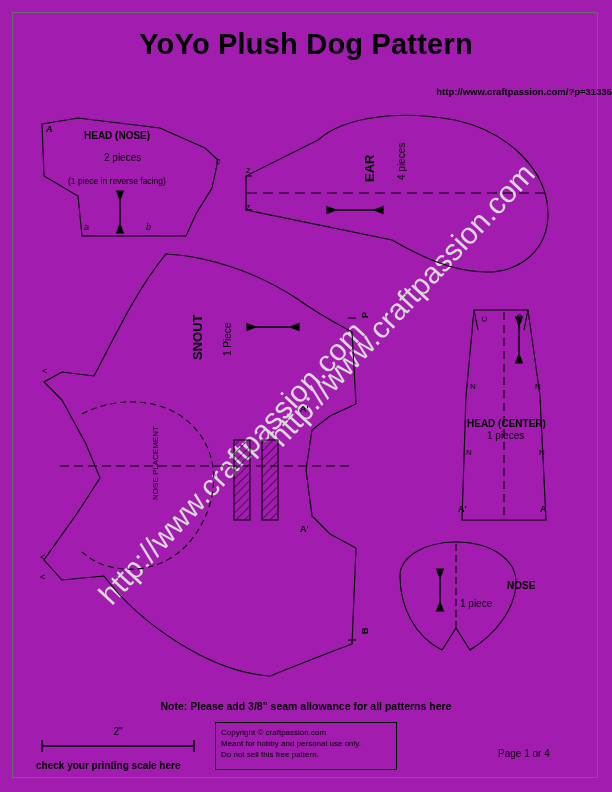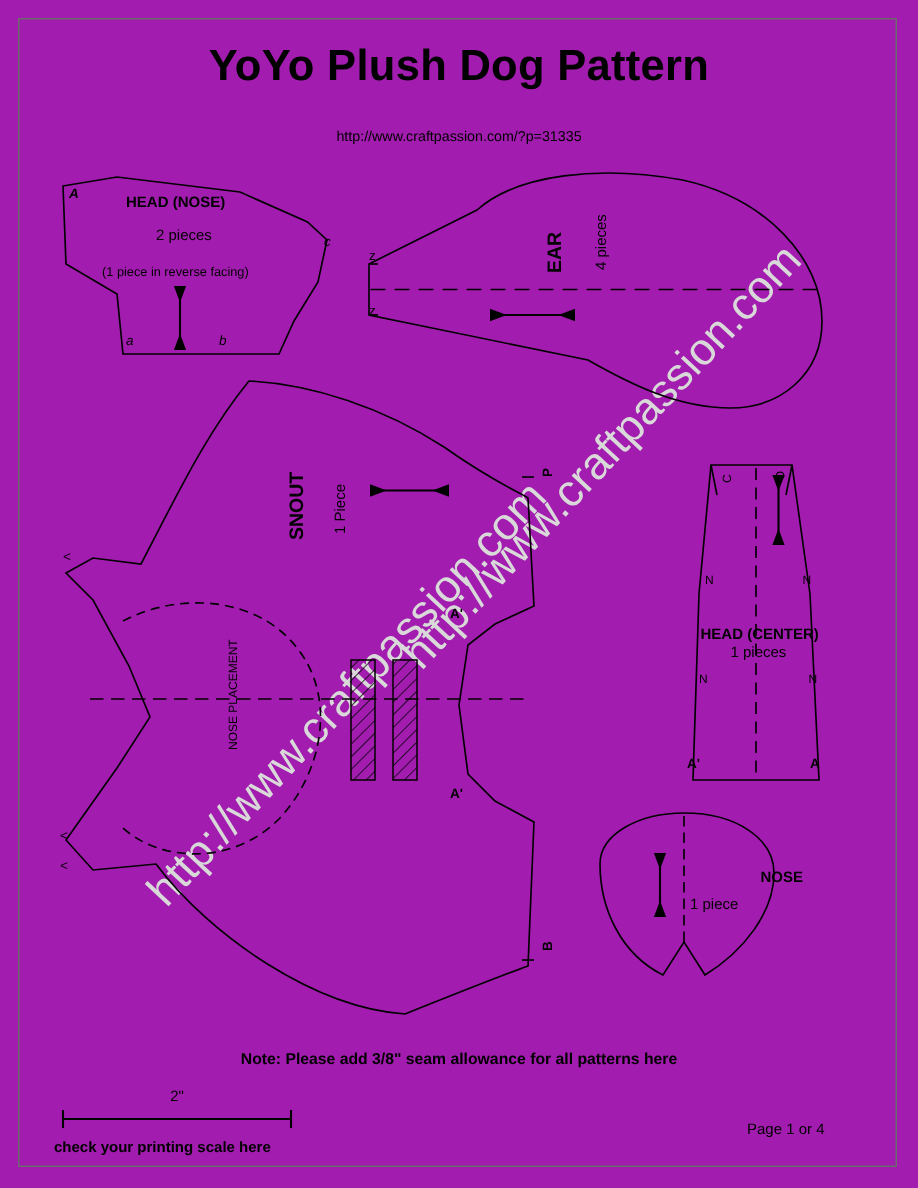--- a/index.html
+++ b/index.html
@@ -1,20 +1,20 @@
 <!DOCTYPE html>
 <html><head>
 <meta charset="utf-8">
 <style>
   html,body{margin:0;padding:0;background:#ffffff;}
   body{width:612px;height:792px;font-family:"Liberation Sans",sans-serif;color:#000;}
   #page{position:relative;width:612px;height:792px;overflow:hidden;background:#a21caf;}
   .frame{position:absolute;left:12px;top:12px;width:586px;height:766px;border:1px solid #6b6b6b;box-sizing:border-box;}
   .title{position:absolute;left:0;top:28px;width:612px;text-align:center;font-size:29px;font-weight:bold;letter-spacing:.2px;}
-  .url{position:absolute;left:0;top:86px;width:612px;text-align:center;font-size:9.5px;}
+  .url{position:absolute;left:0;top:86px;width:612px;text-align:right;font-size:9.5px;font-weight:bold;}
   .wm{position:absolute;color:#d9d9d9;font-size:30px;white-space:nowrap;transform-origin:left top;}
   .wm1{left:92px;top:588px;transform:rotate(-47deg);}
   .wm2{left:262px;top:430px;transform:rotate(-47deg);}
   svg.pat{position:absolute;left:0;top:0;width:612px;height:792px;overflow:visible;}
   .lbl{position:absolute;font-size:10px;}
   .lbl.b{font-weight:bold;}
   .rot90{transform-origin:left top;transform:rotate(-90deg);}
   .rot90cw{transform-origin:left top;transform:rotate(90deg);}
   .ital{font-style:italic;}
   .note{position:absolute;left:0;top:700px;width:612px;text-align:center;font-size:10.5px;font-weight:bold;}
@@ -123,19 +123,24 @@
   <div class="lbl" style="left:466px;top:448px;font-size:8px;">N</div>
   <div class="lbl" style="left:539px;top:448px;font-size:8px;">N</div>
   <div class="lbl b" style="left:458px;top:504px;font-size:9px;">A'</div>
   <div class="lbl b" style="left:540px;top:504px;font-size:9px;">A</div>
 
   <div class="lbl b" style="left:462px;top:580px;padding-left:45px;">NOSE</div>
   <div class="lbl" style="left:460px;top:598px;">1 piece</div>
 
   <div class="note">Note: Please add 3/8" seam allowance for all patterns here</div>
 
+  <div class="copybox">
+    <div>Copyright © craftpassion.com</div>
+    <div>Meant for hobby and personal use only.</div>
+    <div>Do not sell this free pattern.</div>
+  </div>
 
   <div class="pageno">Page 1 or 4</div>
 
   <div class="scalelbl" style="left:38px;top:726px;">2"</div>
   <div class="scaletxt">check your printing scale here</div>
 
 </div>
 
 </body></html>

